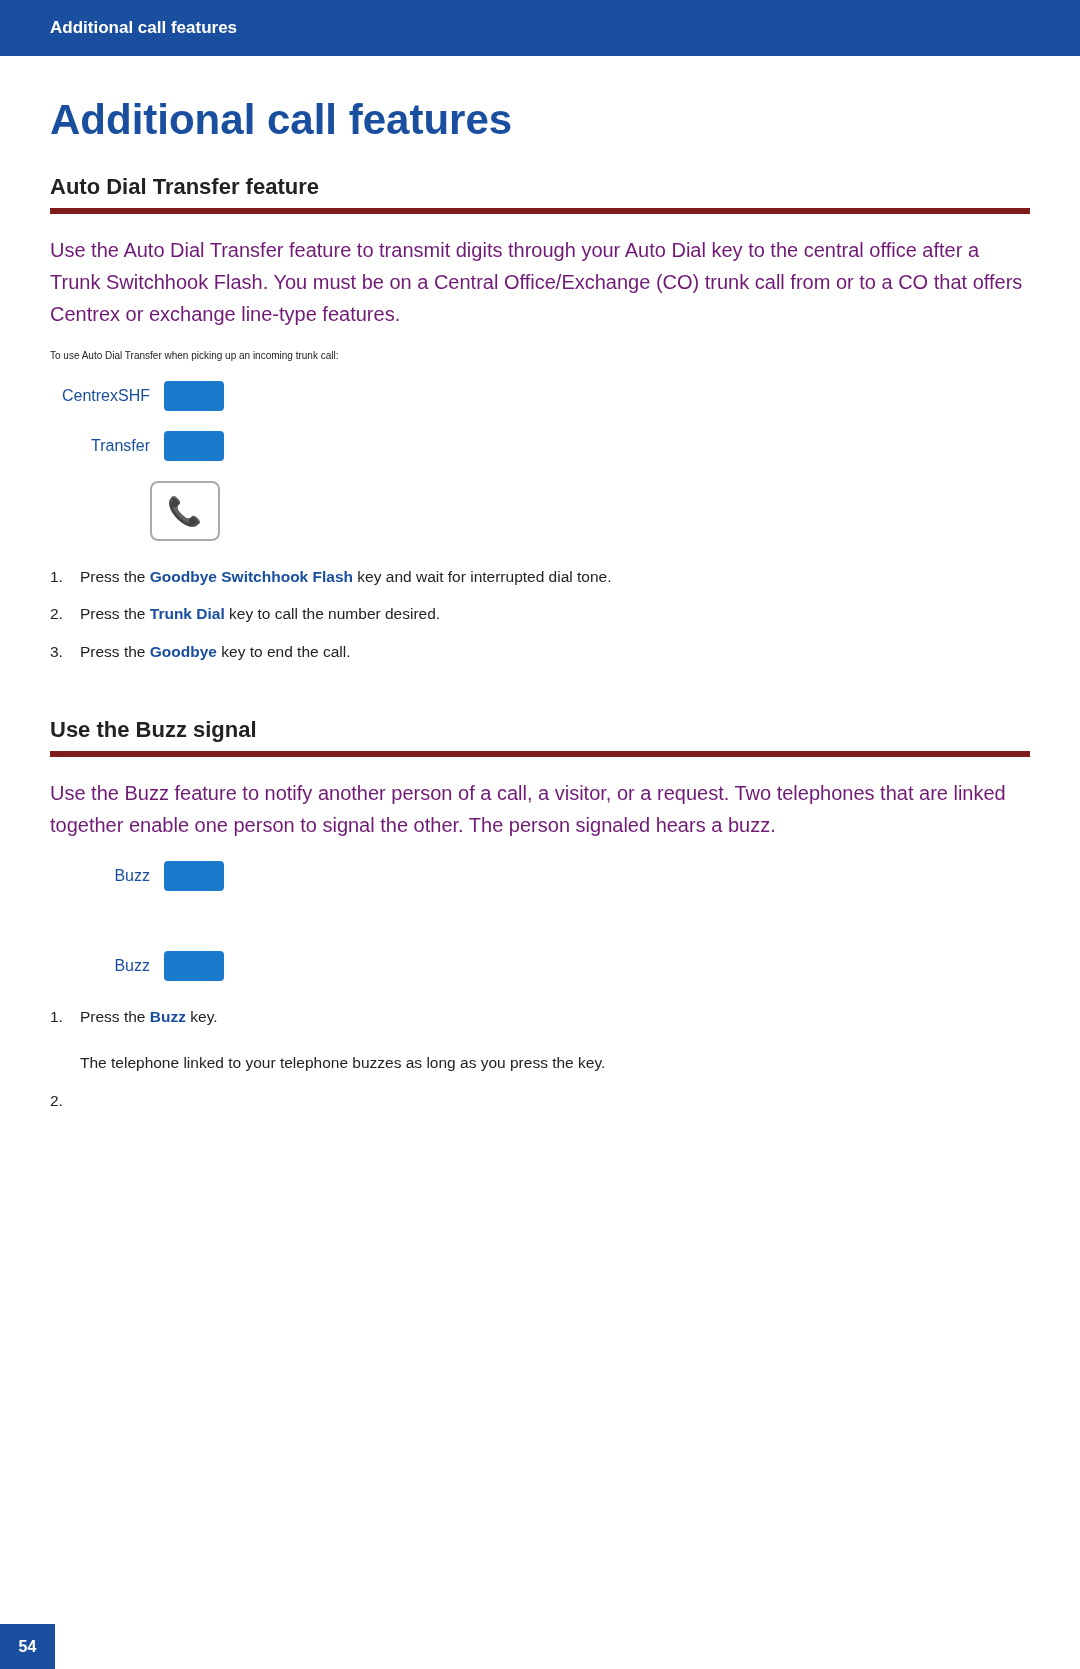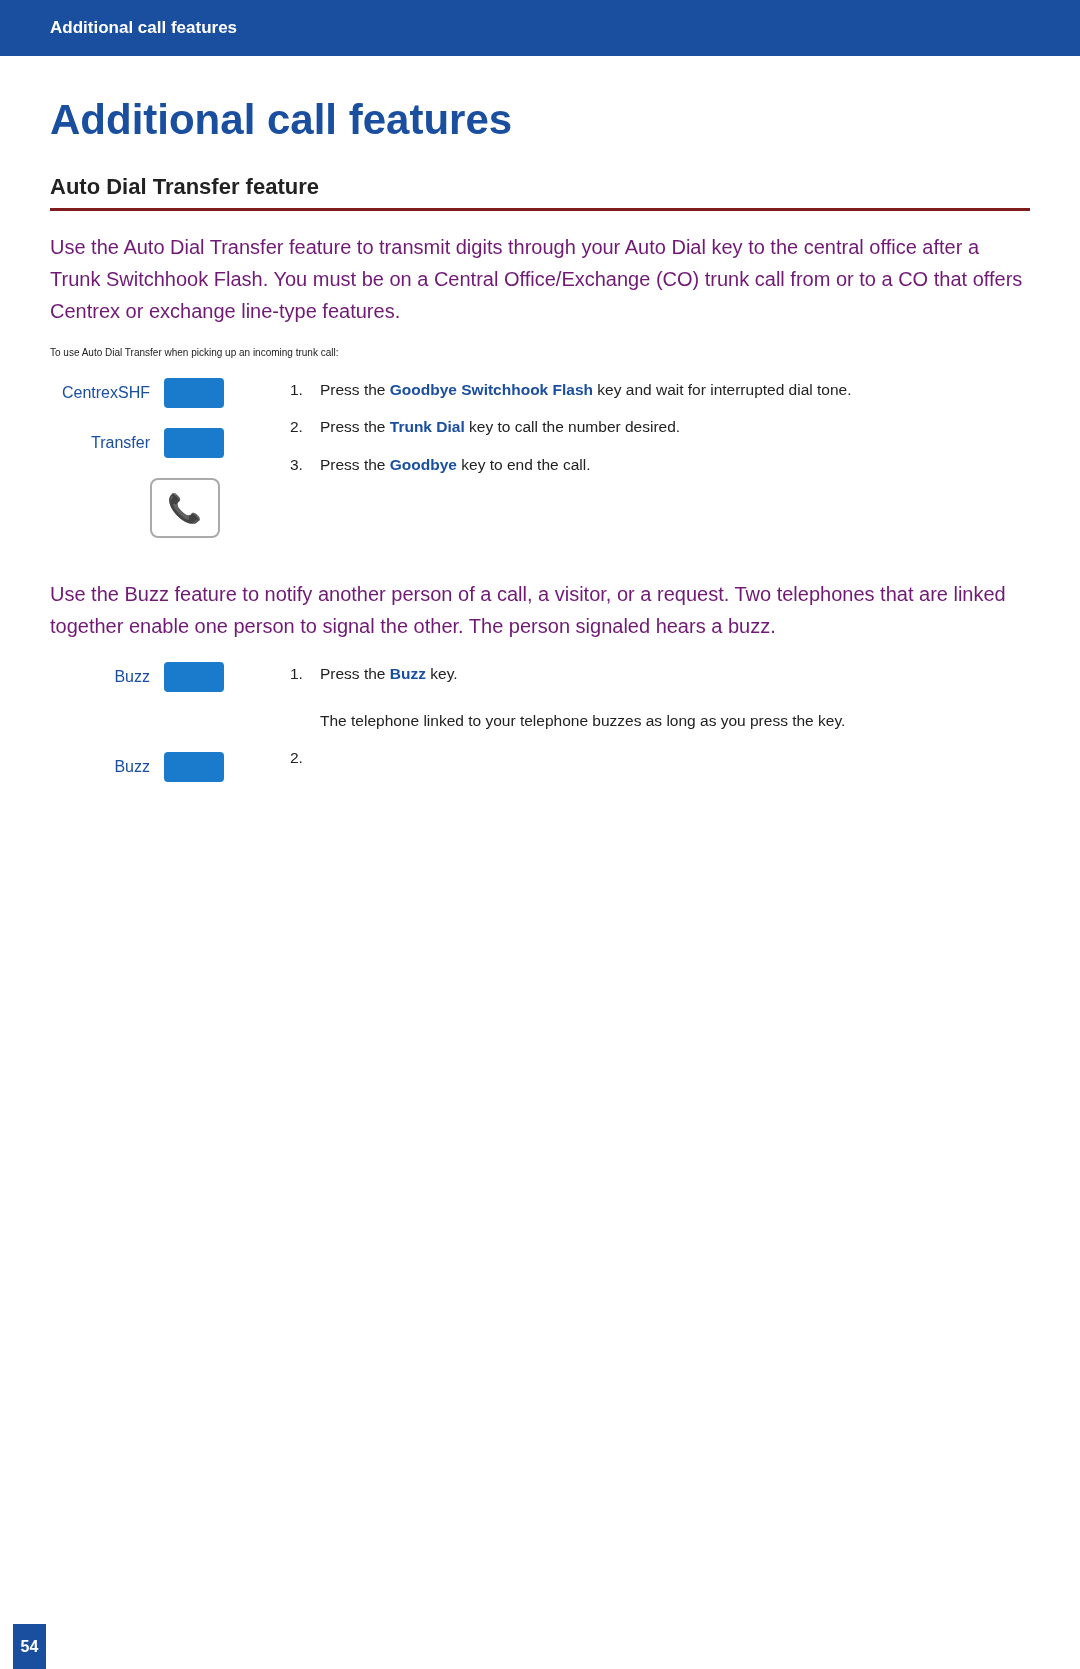--- a/index.html
+++ b/index.html
@@ -41,21 +41,21 @@
       font-weight: bold;
       font-family: Arial, sans-serif;
       margin-bottom: 30px;
     }
 
     .section-title {
       font-size: 22px;
       font-weight: bold;
       font-family: Arial, sans-serif;
       color: #222;
-      border-bottom: 3px solid #7f1d1d;
+      border-bottom: 6px solid #7f1d1d;
       padding-bottom: 8px;
       margin-bottom: 20px;
     }
 
     .section {
       margin-bottom: 40px;
     }
 
     .body-text {
       font-size: 20px;
@@ -67,23 +67,24 @@
 
     .subsection-label {
       font-weight: normal;
       font-family: Arial, sans-serif;
       font-size: 10px;
       margin-bottom: 20px;
     }
 
     .instruction-area {
       display: flex;
-      gap: 40px;
+      gap: 24px;
       margin-bottom: 30px;
       align-items: flex-start;
+      flex-direction: column;
     }
 
     .key-column {
       display: flex;
       flex-direction: column;
       gap: 20px;
       min-width: 200px;
       align-items: flex-start;
     }
 
@@ -132,27 +133,27 @@
     }
 
     .link-blue {
       color: #1a4fa0;
       font-weight: bold;
     }
 
     .page-number-bar {
       position: absolute;
       bottom: 0;
-      left: 13px;
+      left: 0;
       background-color: #1a4fa0;
       color: #fff;
       font-family: Arial, sans-serif;
       font-size: 16px;
       font-weight: bold;
-      width: 33px;
+      width: 55px;
       height: 45px;
       display: flex;
       align-items: center;
       justify-content: center;
       margin-top: 6px;
     }
 
     .ordered-list {
       list-style: none;
       padding: 0;
@@ -234,20 +235,21 @@
           <li>
             <span class="li-num">3.</span>
             <span>Press the <span class="link-blue">Goodbye</span> key to end the call.</span>
           </li>
         </ol>
       </div>
     </div>
   </div>
 
   <div class="section">
+    <div class="section-title">Use the Buzz signal</div>
 
     <p class="body-text">Use the Buzz feature to notify another person of a call, a visitor, or a request. Two telephones that are linked together enable one person to signal the other. The person signaled hears a buzz.</p>
 
 
     <div class="instruction-area">
 
       <div class="key-column buzz-key-col">
 
         <div class="key-row">
           <span class="key-label">Buzz</span>

